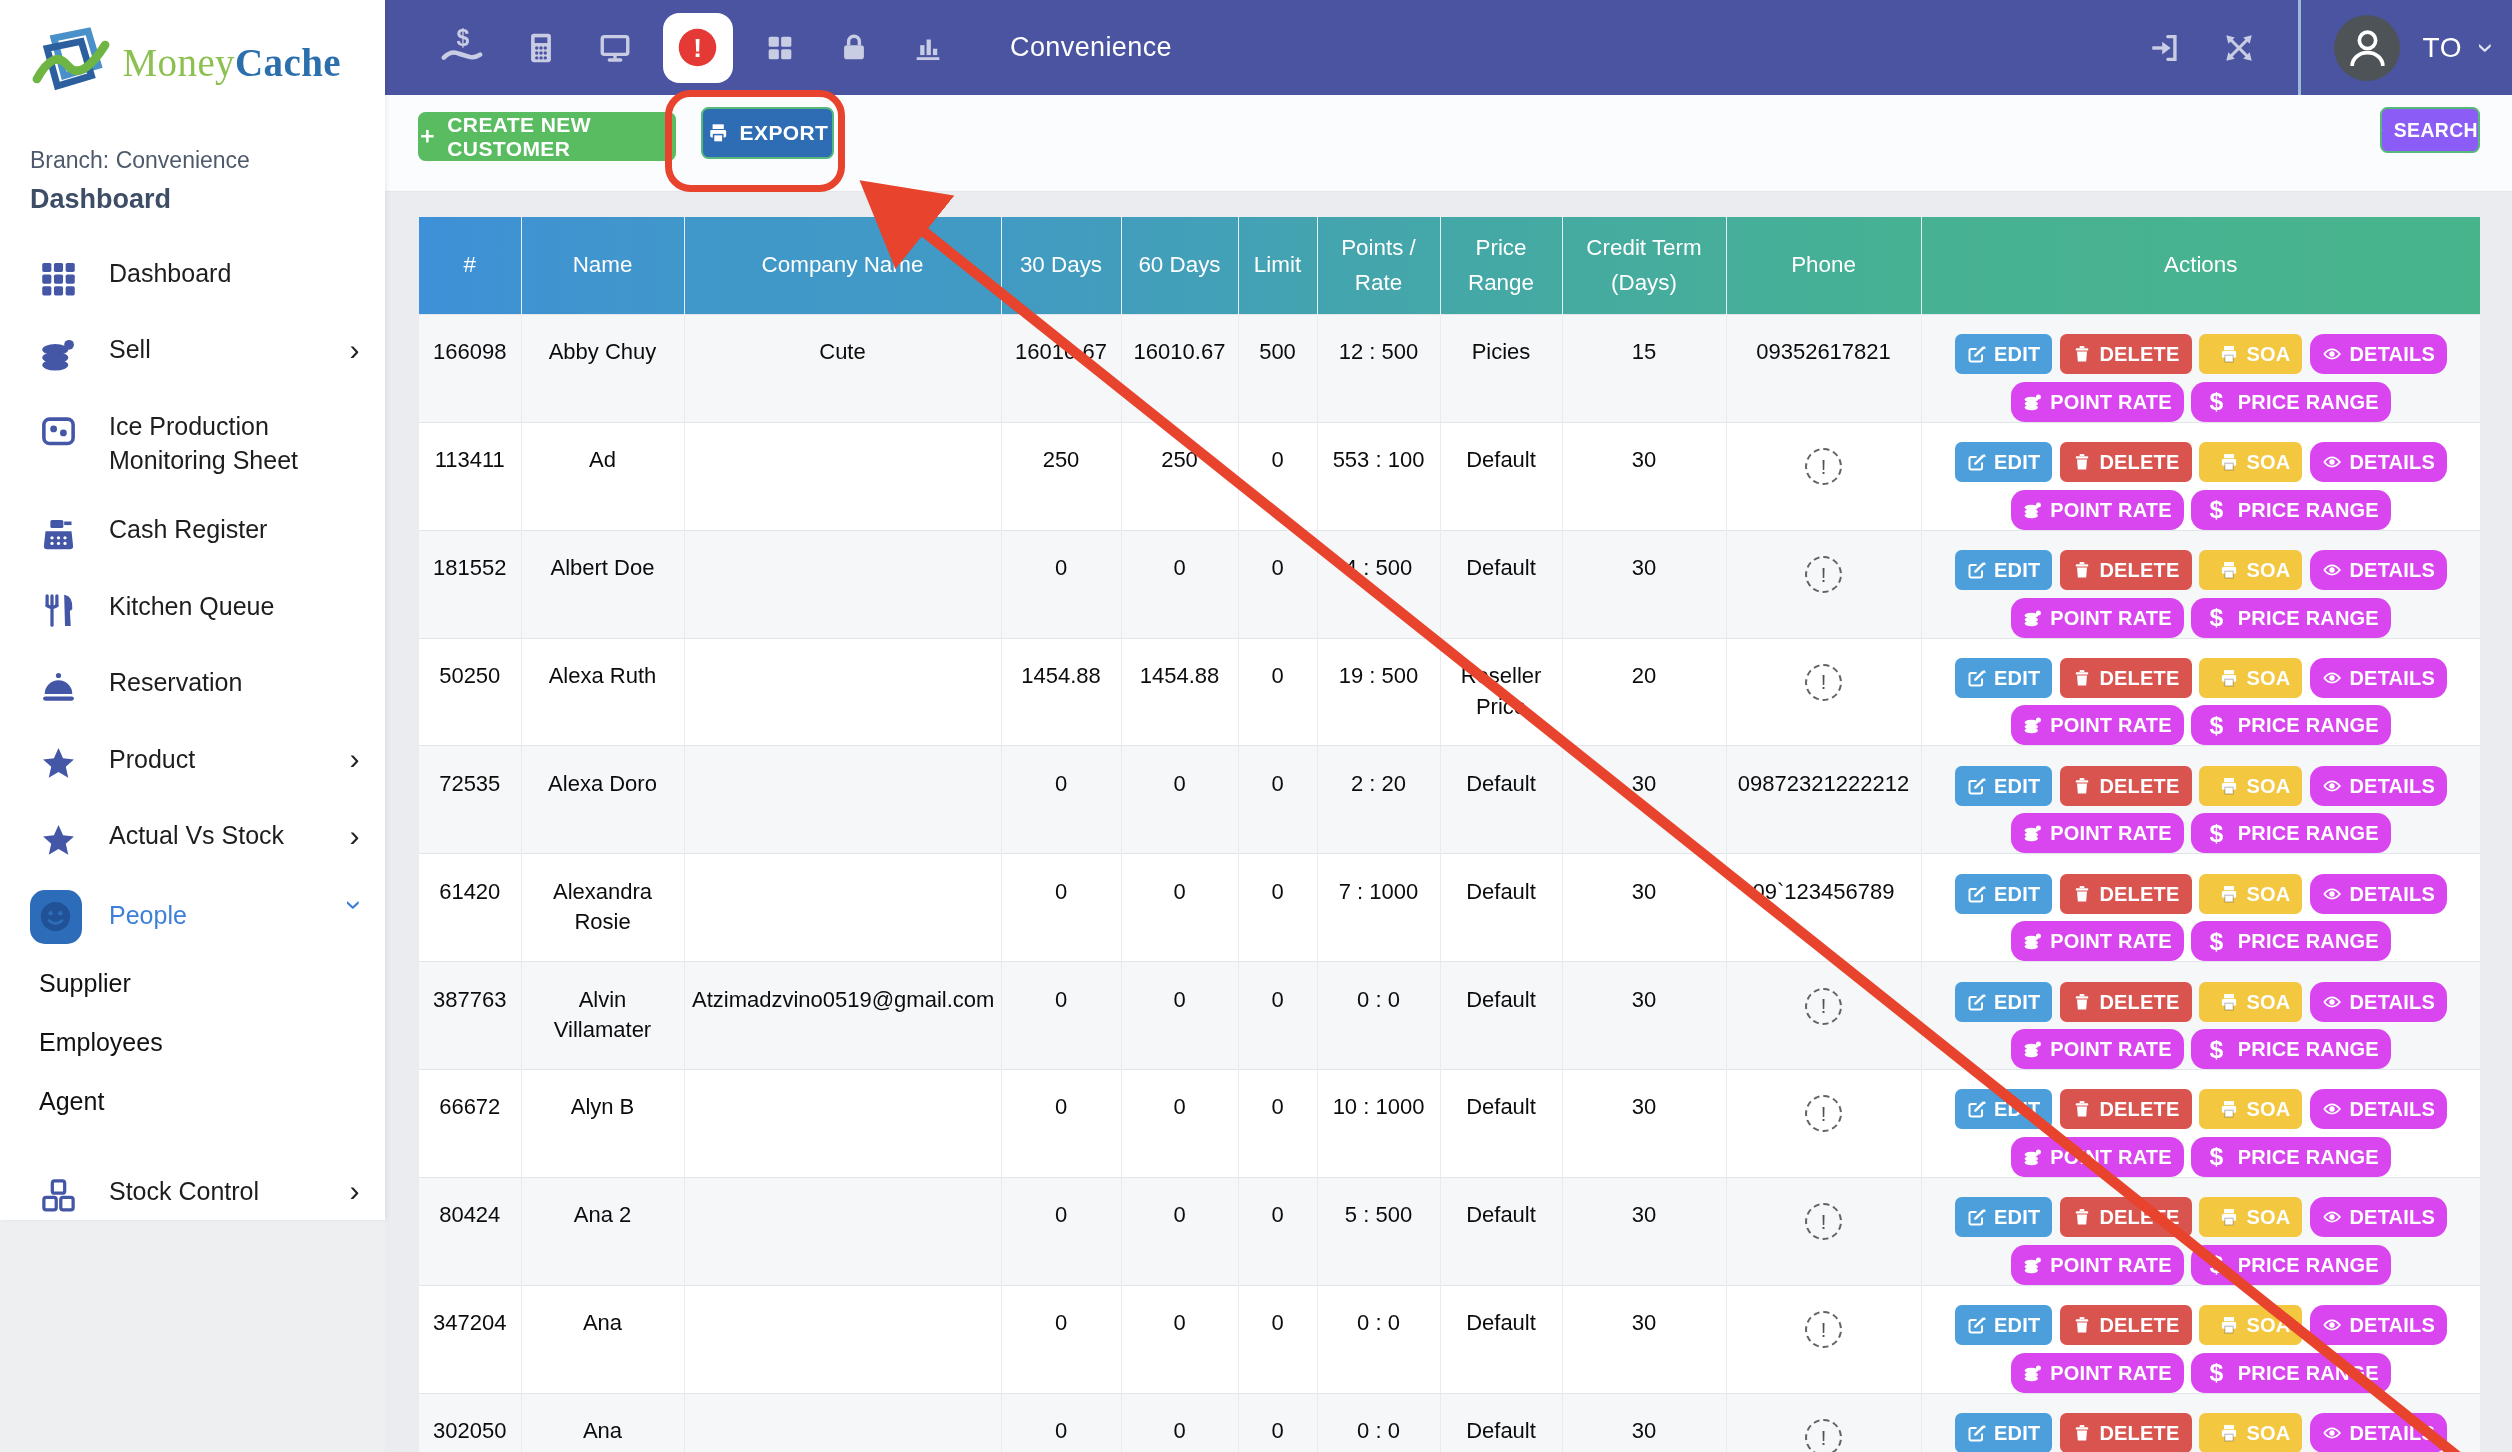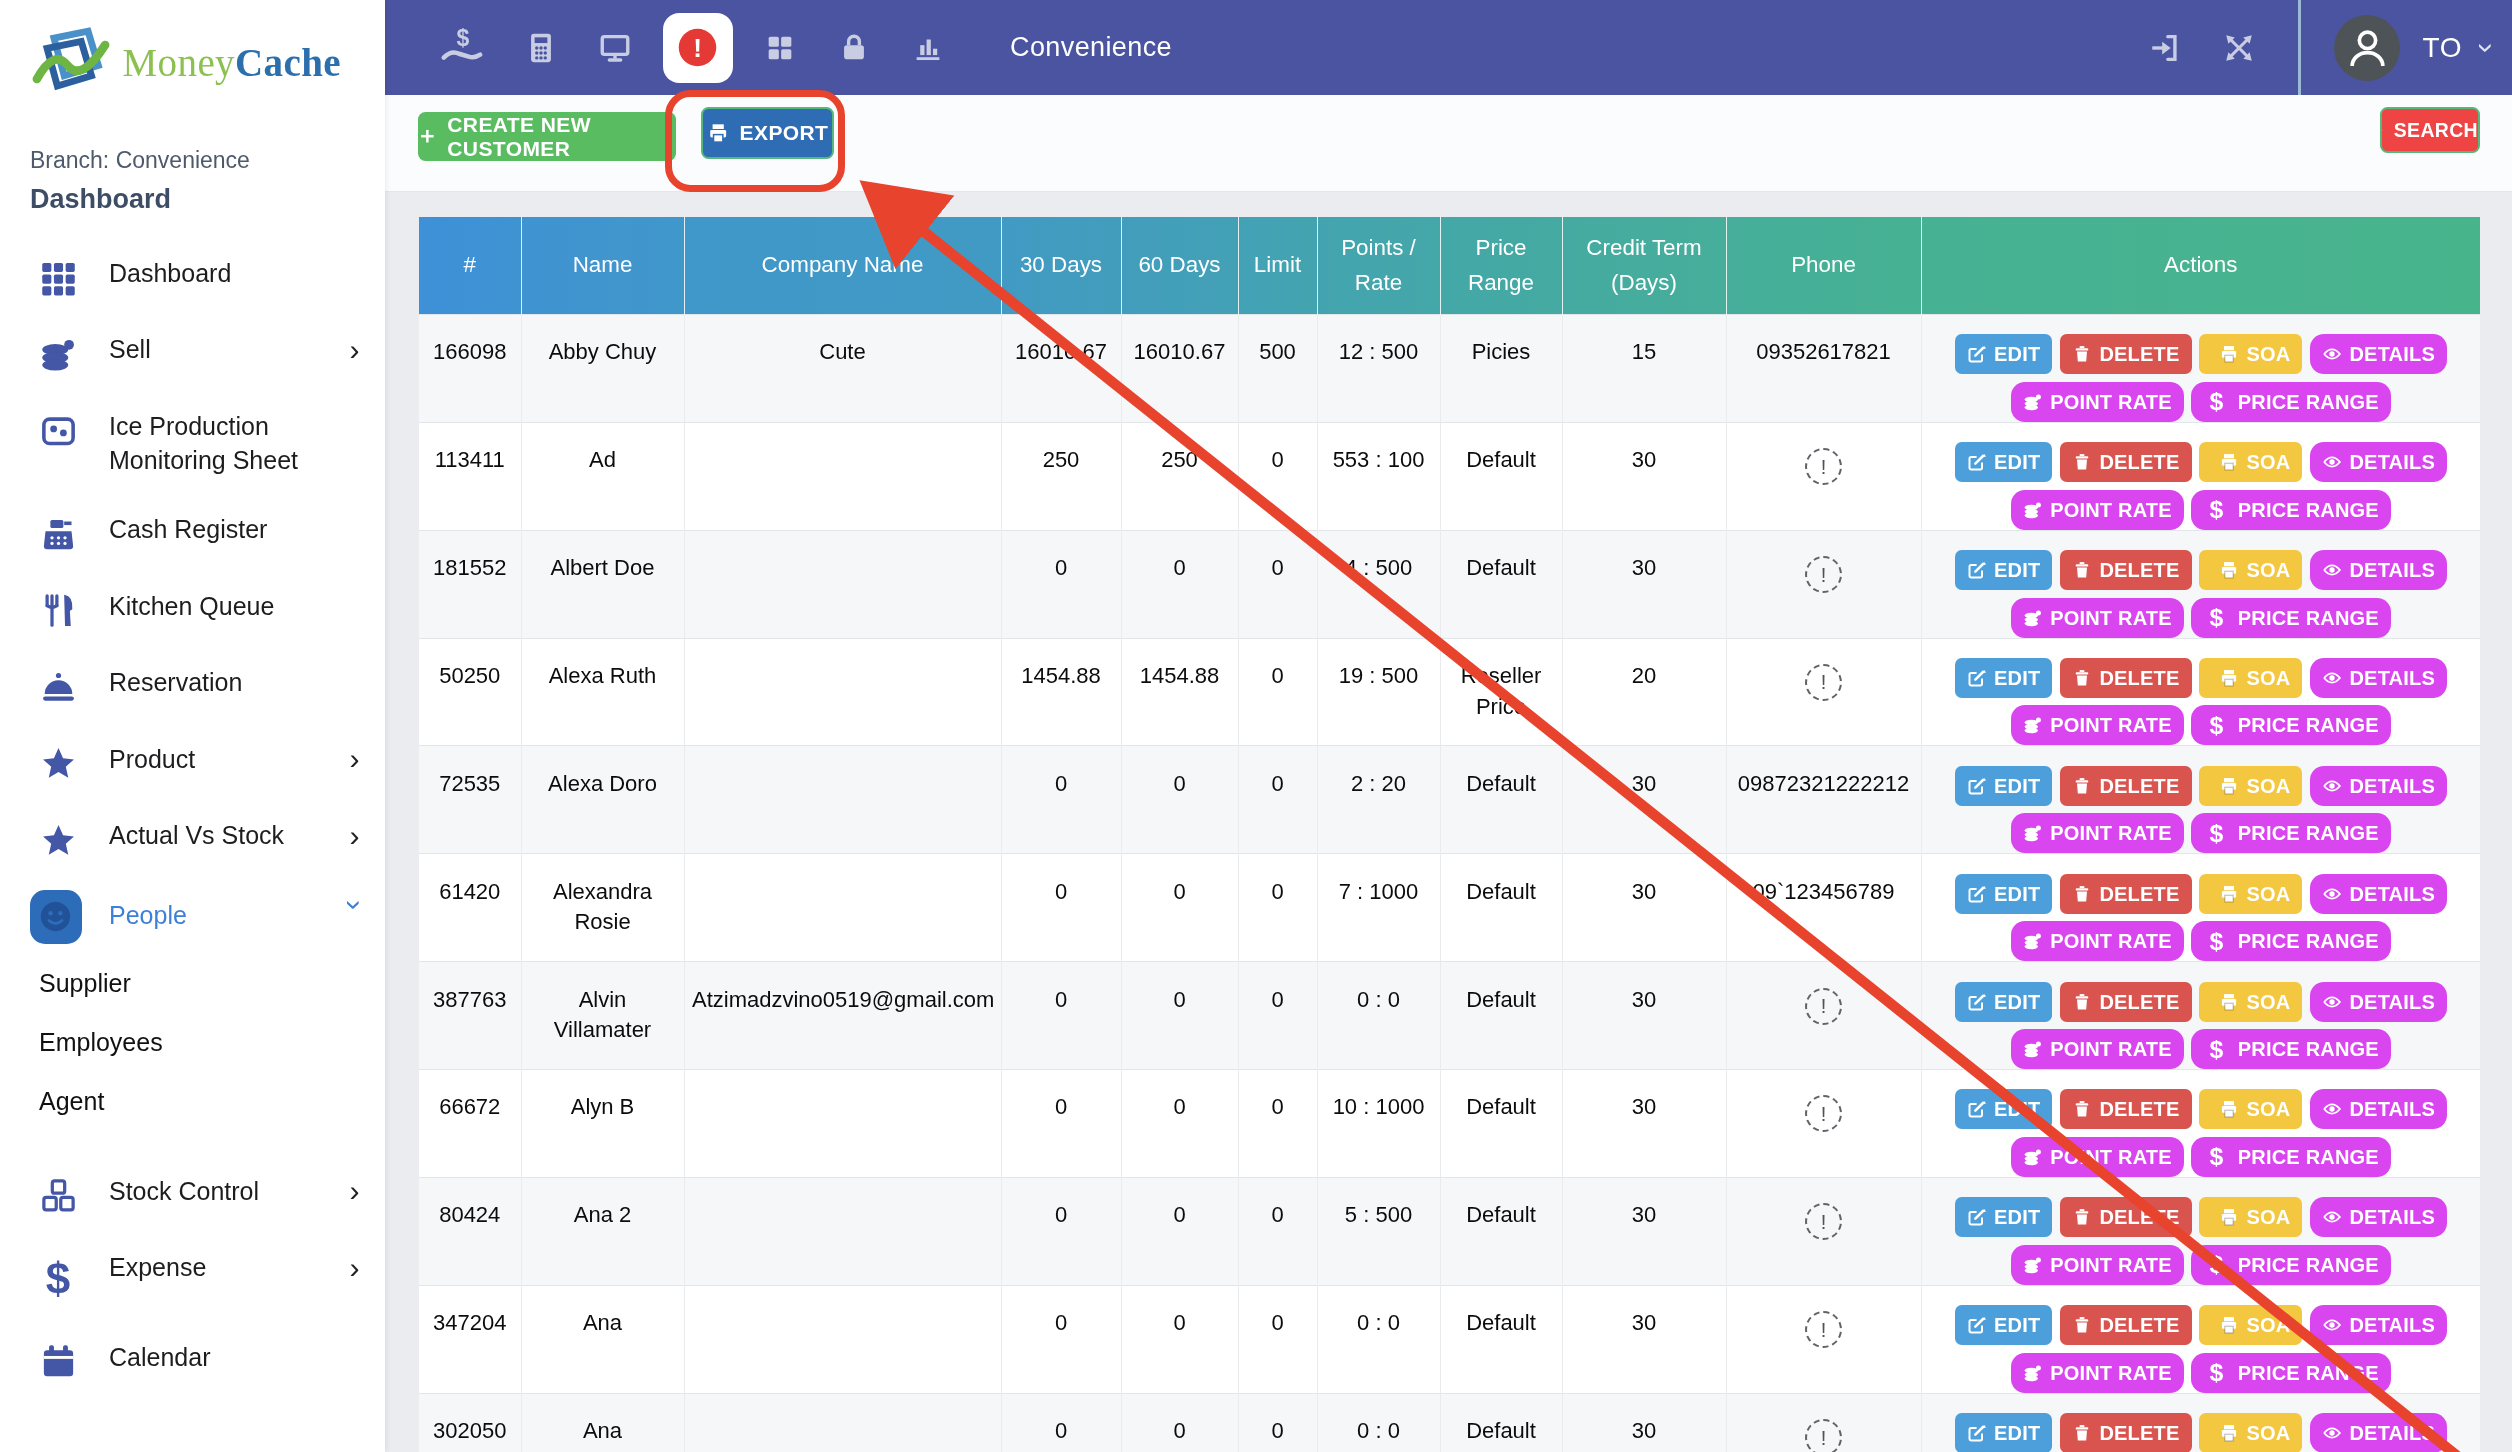--- a/index.html
+++ b/index.html
@@ -5,21 +5,21 @@
   html,body{margin:0;padding:0;}
   body{
     width:2512px;height:1452px;overflow:hidden;position:relative;
     font-family:"Liberation Sans","DejaVu Sans",sans-serif;
     background:#edeff1;
   }
   .svgi{width:1em;height:1em;display:inline-block;vertical-align:middle;}
 
   
   #app{display:flex;width:2512px;height:1452px;}
-  #sidebar{width:385px;flex:0 0 385px;background:#ffffff;height:1452px;overflow:hidden;box-shadow:1.5px 0 4.5px rgba(0,0,0,.06);z-index:5;}
+  #sidebar{width:385px;flex:0 0 385px;background:#ffffff;height:1220px;overflow:hidden;box-shadow:1.5px 0 4.5px rgba(0,0,0,.06);z-index:5;}
   #main{flex:1;display:flex;flex-direction:column;position:relative;}
 
   
   #logo-row{display:flex;align-items:center;gap:10.5px;padding:21px 15px 7.5px 30px;}
   #logo-mark{width:82px;height:82px;}
   #logo-text{font-size:39px;letter-spacing:0.4px;font-family:"Liberation Serif","DejaVu Serif",serif;}
   #logo-text .p1{color:#8cc051;}
   #logo-text .p2{color:#2c6fad;font-weight:bold;}
   #branch-label{padding:36px 30px 0 30px;font-size:23px;color:#4e5a6b;}
   #section-title{padding:10.5px 30px 4.5px 30px;font-size:27px;font-weight:bold;color:#3d4d66;}
@@ -47,21 +47,21 @@
   #nv-divider{width:3px;height:95px;background:#9db9d8;margin:0 33px 0 22.4px;}
   #nv-avatar{width:66px;height:66px;border-radius:50%;background:#4e5358;display:flex;align-items:center;justify-content:center;}
   #nv-user{color:#fff;font-size:28px;margin:0 19.4px 0 22.4px;letter-spacing:0.7px;}
   #nv-caret{color:#dfe3f2;font-size:30px;transform:rotate(90deg);cursor:pointer;}
 
   
   #toolbar{height:96px;background:#fbfcfd;position:relative;flex:0 0 96px;border-bottom:0.7px solid #e4e6ea;}
   .tb-btn{position:absolute;display:flex;align-items:center;justify-content:center;gap:10.5px;color:#fff;font-weight:bold;border-radius:7.5px;cursor:pointer;font-size:21px;letter-spacing:0.4px;}
   #btn-create{left:33px;top:17px;width:258px;height:49px;background:#5abc61;}
   #btn-export{left:316px;top:12px;width:129px;height:48px;background:#2e6cb4;border:2.2px solid #57b87b;}
-  #btn-search{right:34px;top:12px;width:96px;height:42px;background:#ef4444;border:2.2px solid #57b87b;font-size:19.4px;}
+  #btn-search{right:34px;top:12px;width:96px;height:42px;background:#8b5cf6;border:2.2px solid #57b87b;font-size:19.4px;}
   .tb-btn .svgi{font-size:22.4px;}
 
   
   #content{flex:1;background:#eaecef;padding:25.4px 34px 0 34px;overflow:hidden;}
   table{border-collapse:collapse;table-layout:fixed;width:2061px;background:#fff;}
   thead th{
     color:#fff;font-size:22.4px;font-weight:normal;line-height:1.55;
     padding:13.5px 6px;height:79px;box-sizing:border-box;vertical-align:middle;
     border-left:1.5px solid rgba(255,255,255,.85);
   }

